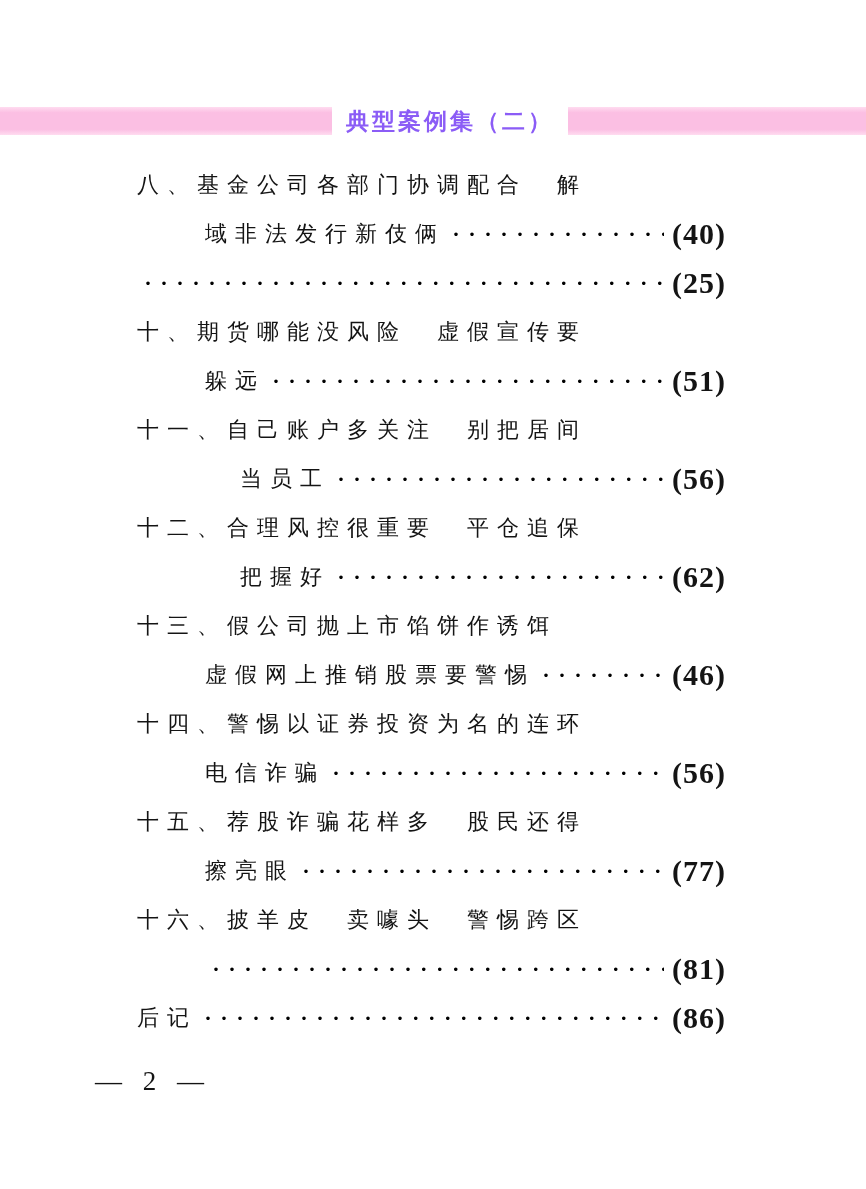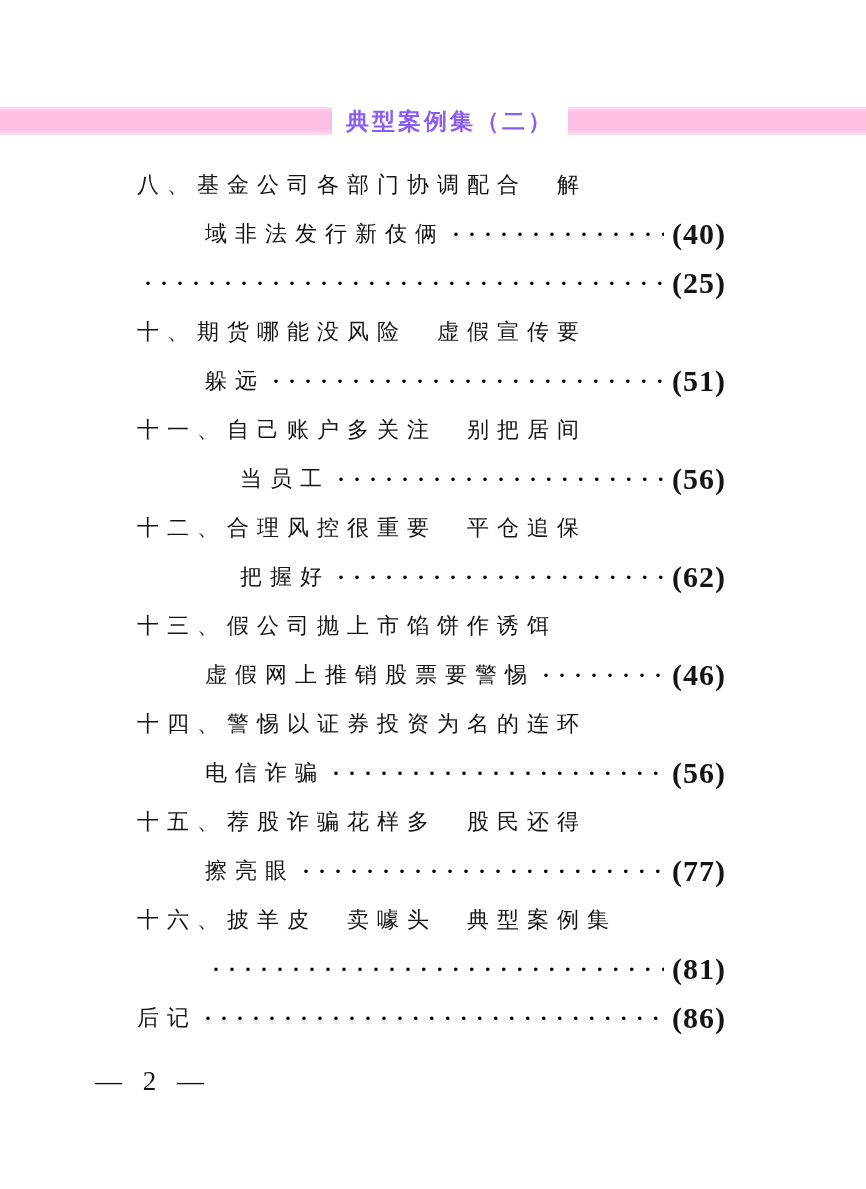--- a/index.html
+++ b/index.html
@@ -156,21 +156,21 @@
       <div class="toc-row indent-0">
     <span class="toc-text">十五、荐股诈骗花样多　股民还得</span>
 
   </div>
       <div class="toc-row indent-1">
     <span class="toc-text">擦亮眼</span>
     <span class="toc-leader">····························································</span>
     <span class="toc-page">(77)</span>
   </div>
       <div class="toc-row indent-0">
-    <span class="toc-text">十六、披羊皮　卖噱头　典型案例集</span>
+    <span class="toc-text">十六、披羊皮　卖噱头　警惕跨区</span>
 
   </div>
       <div class="toc-row indent-1">
     <span class="toc-leader">····························································</span>
     <span class="toc-page">(81)</span>
   </div>
       <div class="toc-row indent-0">
     <span class="toc-text">后记</span>
     <span class="toc-leader">····························································</span>
     <span class="toc-page">(86)</span>

